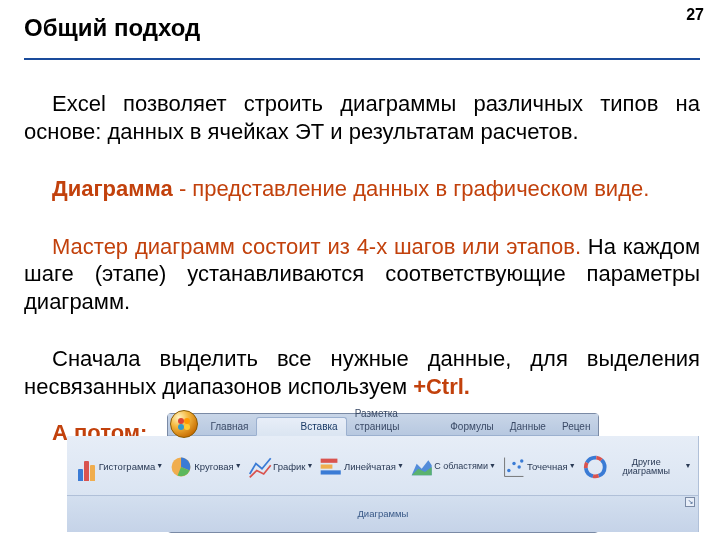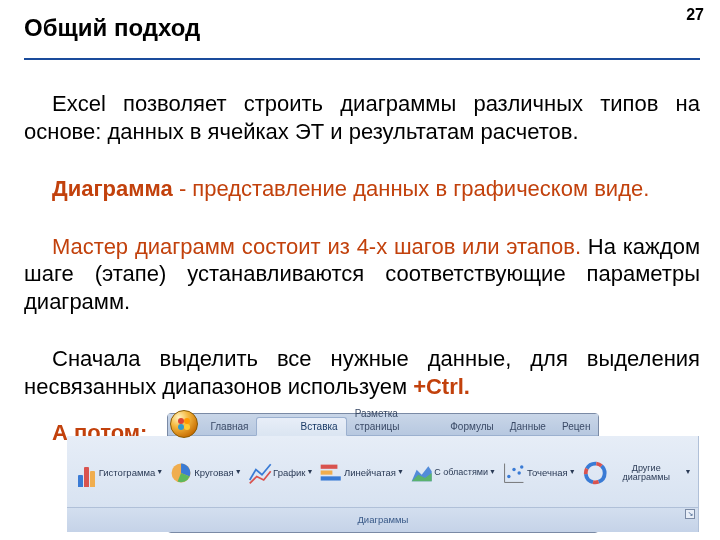--- a/index.html
+++ b/index.html
@@ -77,21 +77,21 @@
   .ritem {
     display: flex; flex-direction: row; align-items: center; gap: 1px;
     padding: 2px 3px; border-radius: 3px; min-width: 52px;
   }
   .ritem .lbl { color: #2a3a55; font-size: 9.5px; white-space: nowrap; }
   .ritem .dd { font-size: 7px; color: #2a3a55; }
   .grp-title {
     text-align: center; color: #3a5a88; font-size: 9.5px;
     background: linear-gradient(#d3dfef, #c5d3e8);
     border-top: 1px solid #b0c0d8;
-    padding: 6px 0; position: relative;
+    padding: 12px 0; position: relative;
   }
   .grp-exp {
     position: absolute; right: 3px; top: 1px;
     width: 10px; height: 10px;
     border: 1px solid #7a8aa5; background: #e8eef8;
     font-size: 7px; line-height: 8px; text-align: center; color: #3a5a88;
   }
   .cicon { width: 28px; height: 28px; display: flex; align-items: flex-end; justify-content: center; gap: 1px; }
   .bar { width: 5px; border-radius: 1px 1px 0 0; }
   .line-ic, .pie-ic, .scat-ic, .area-ic, .barh-ic, .other-ic { width:28px; height:28px; }

